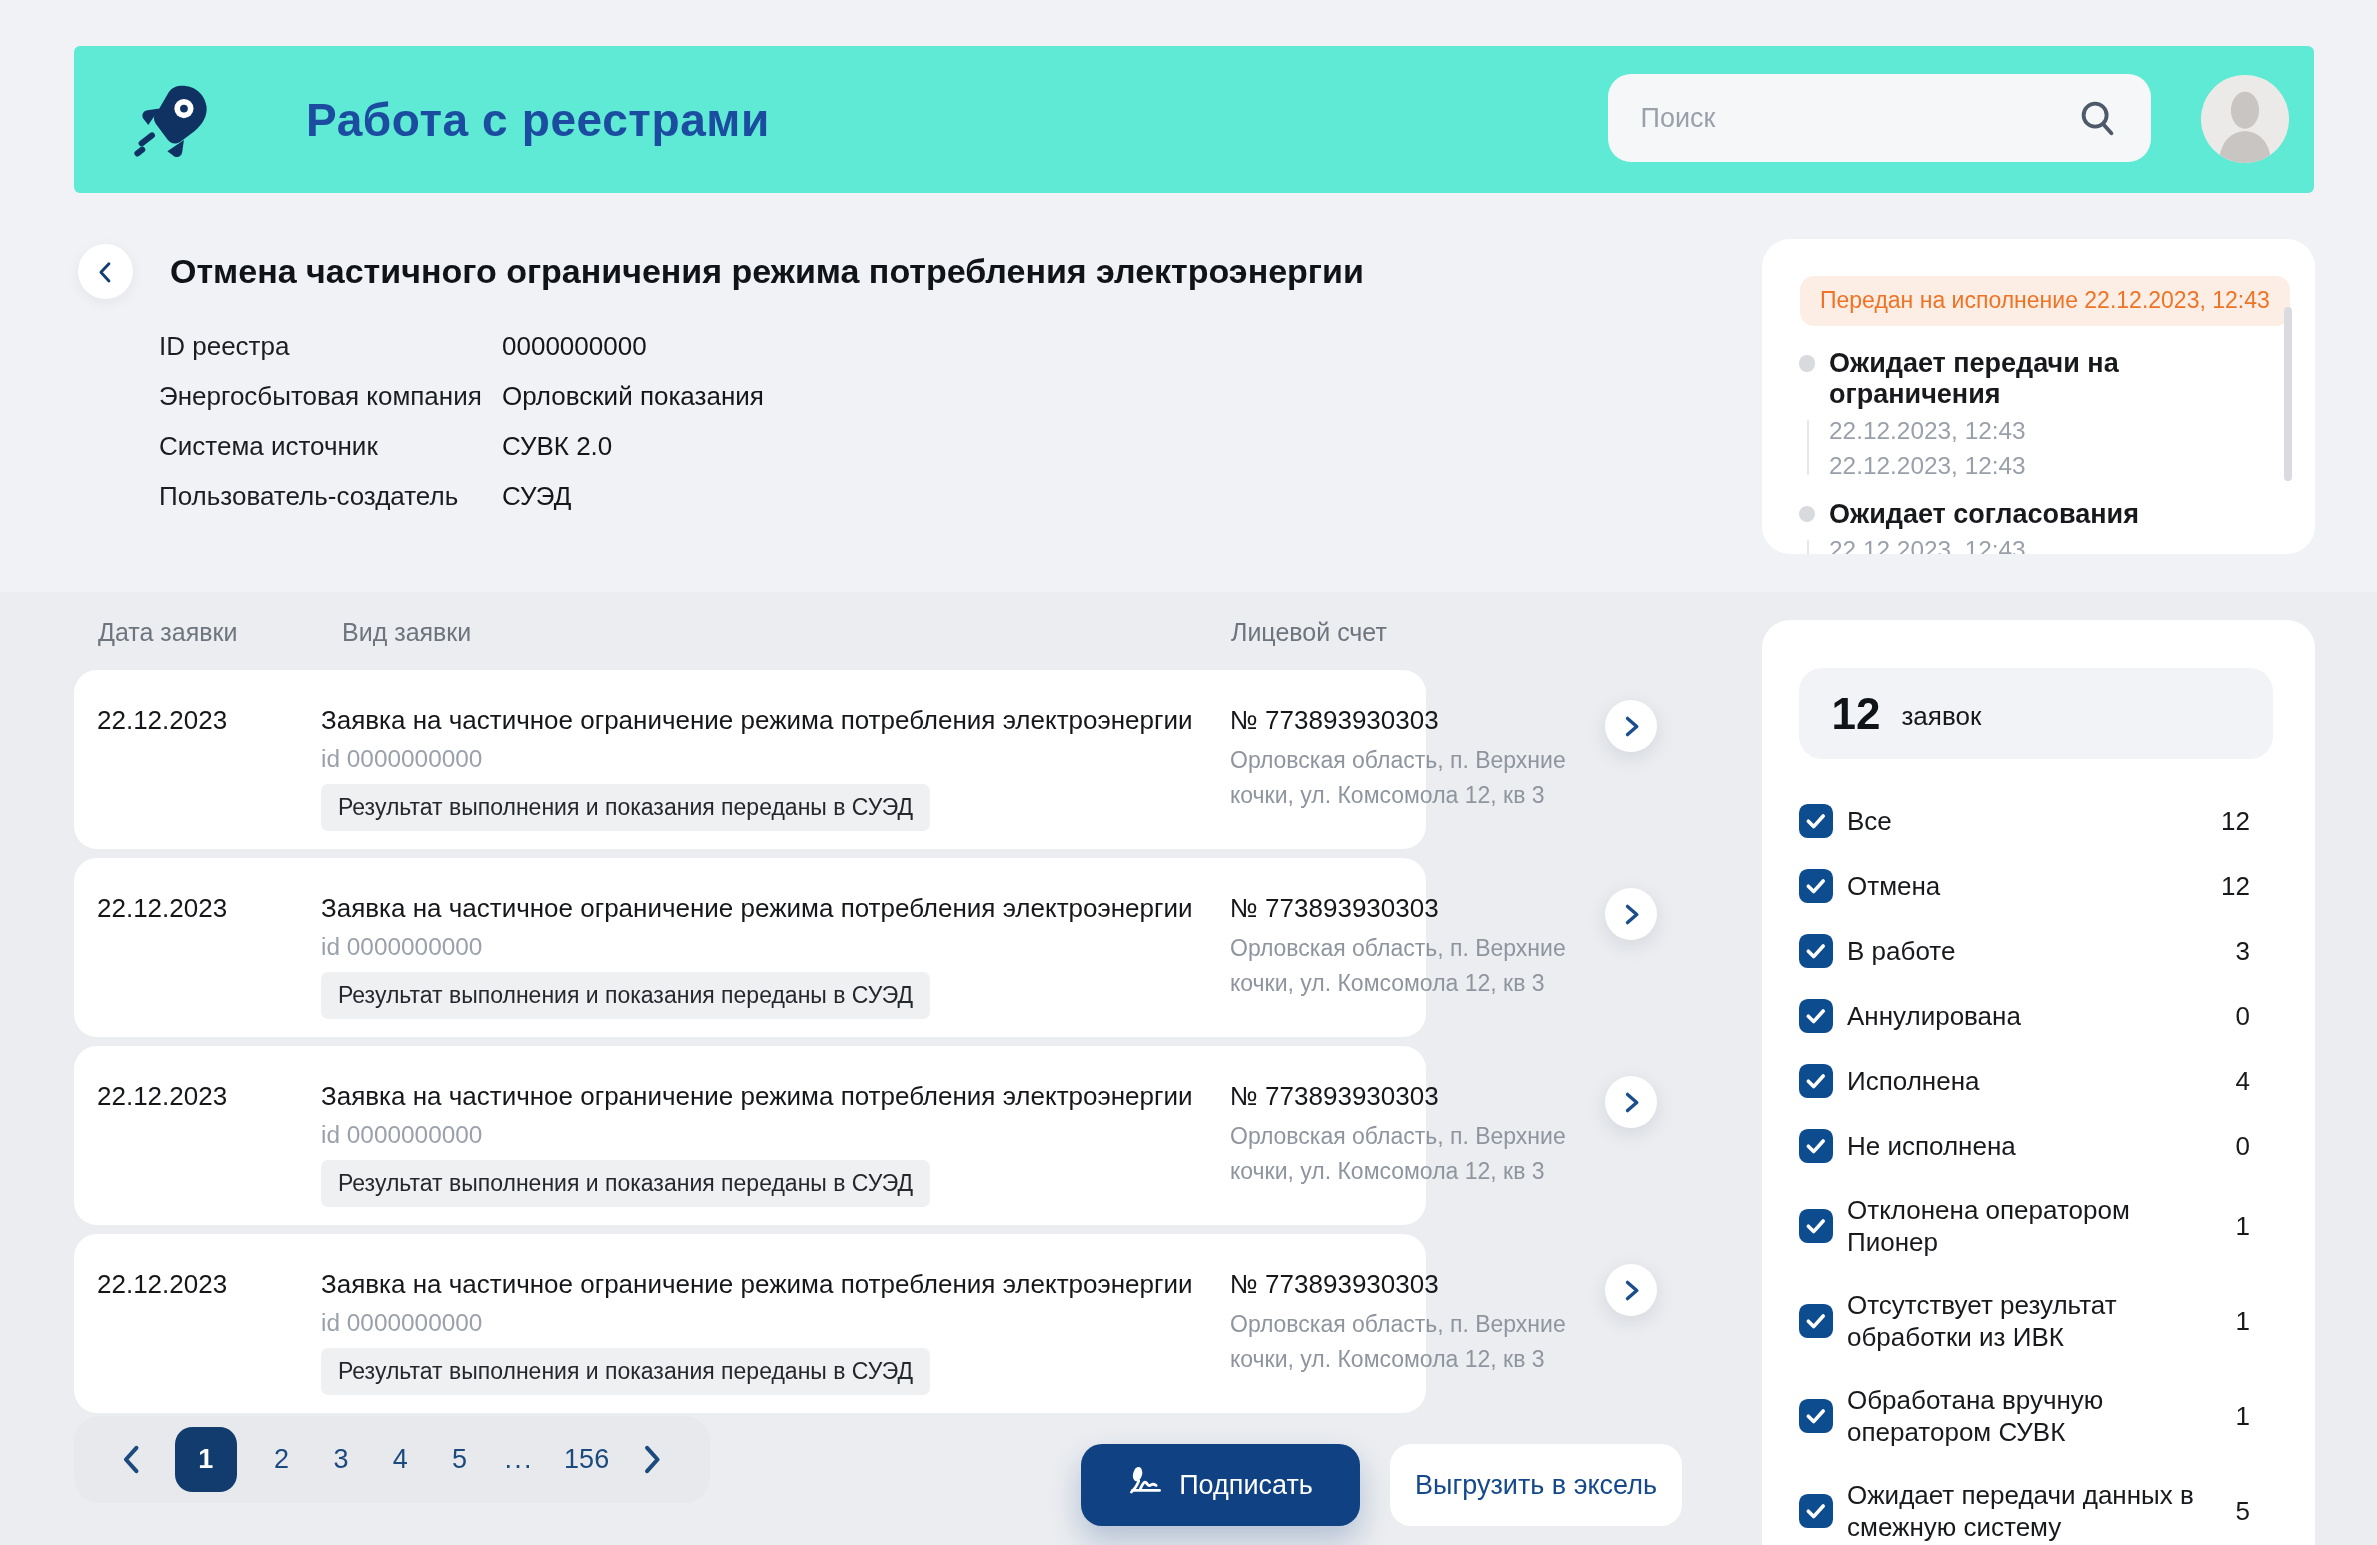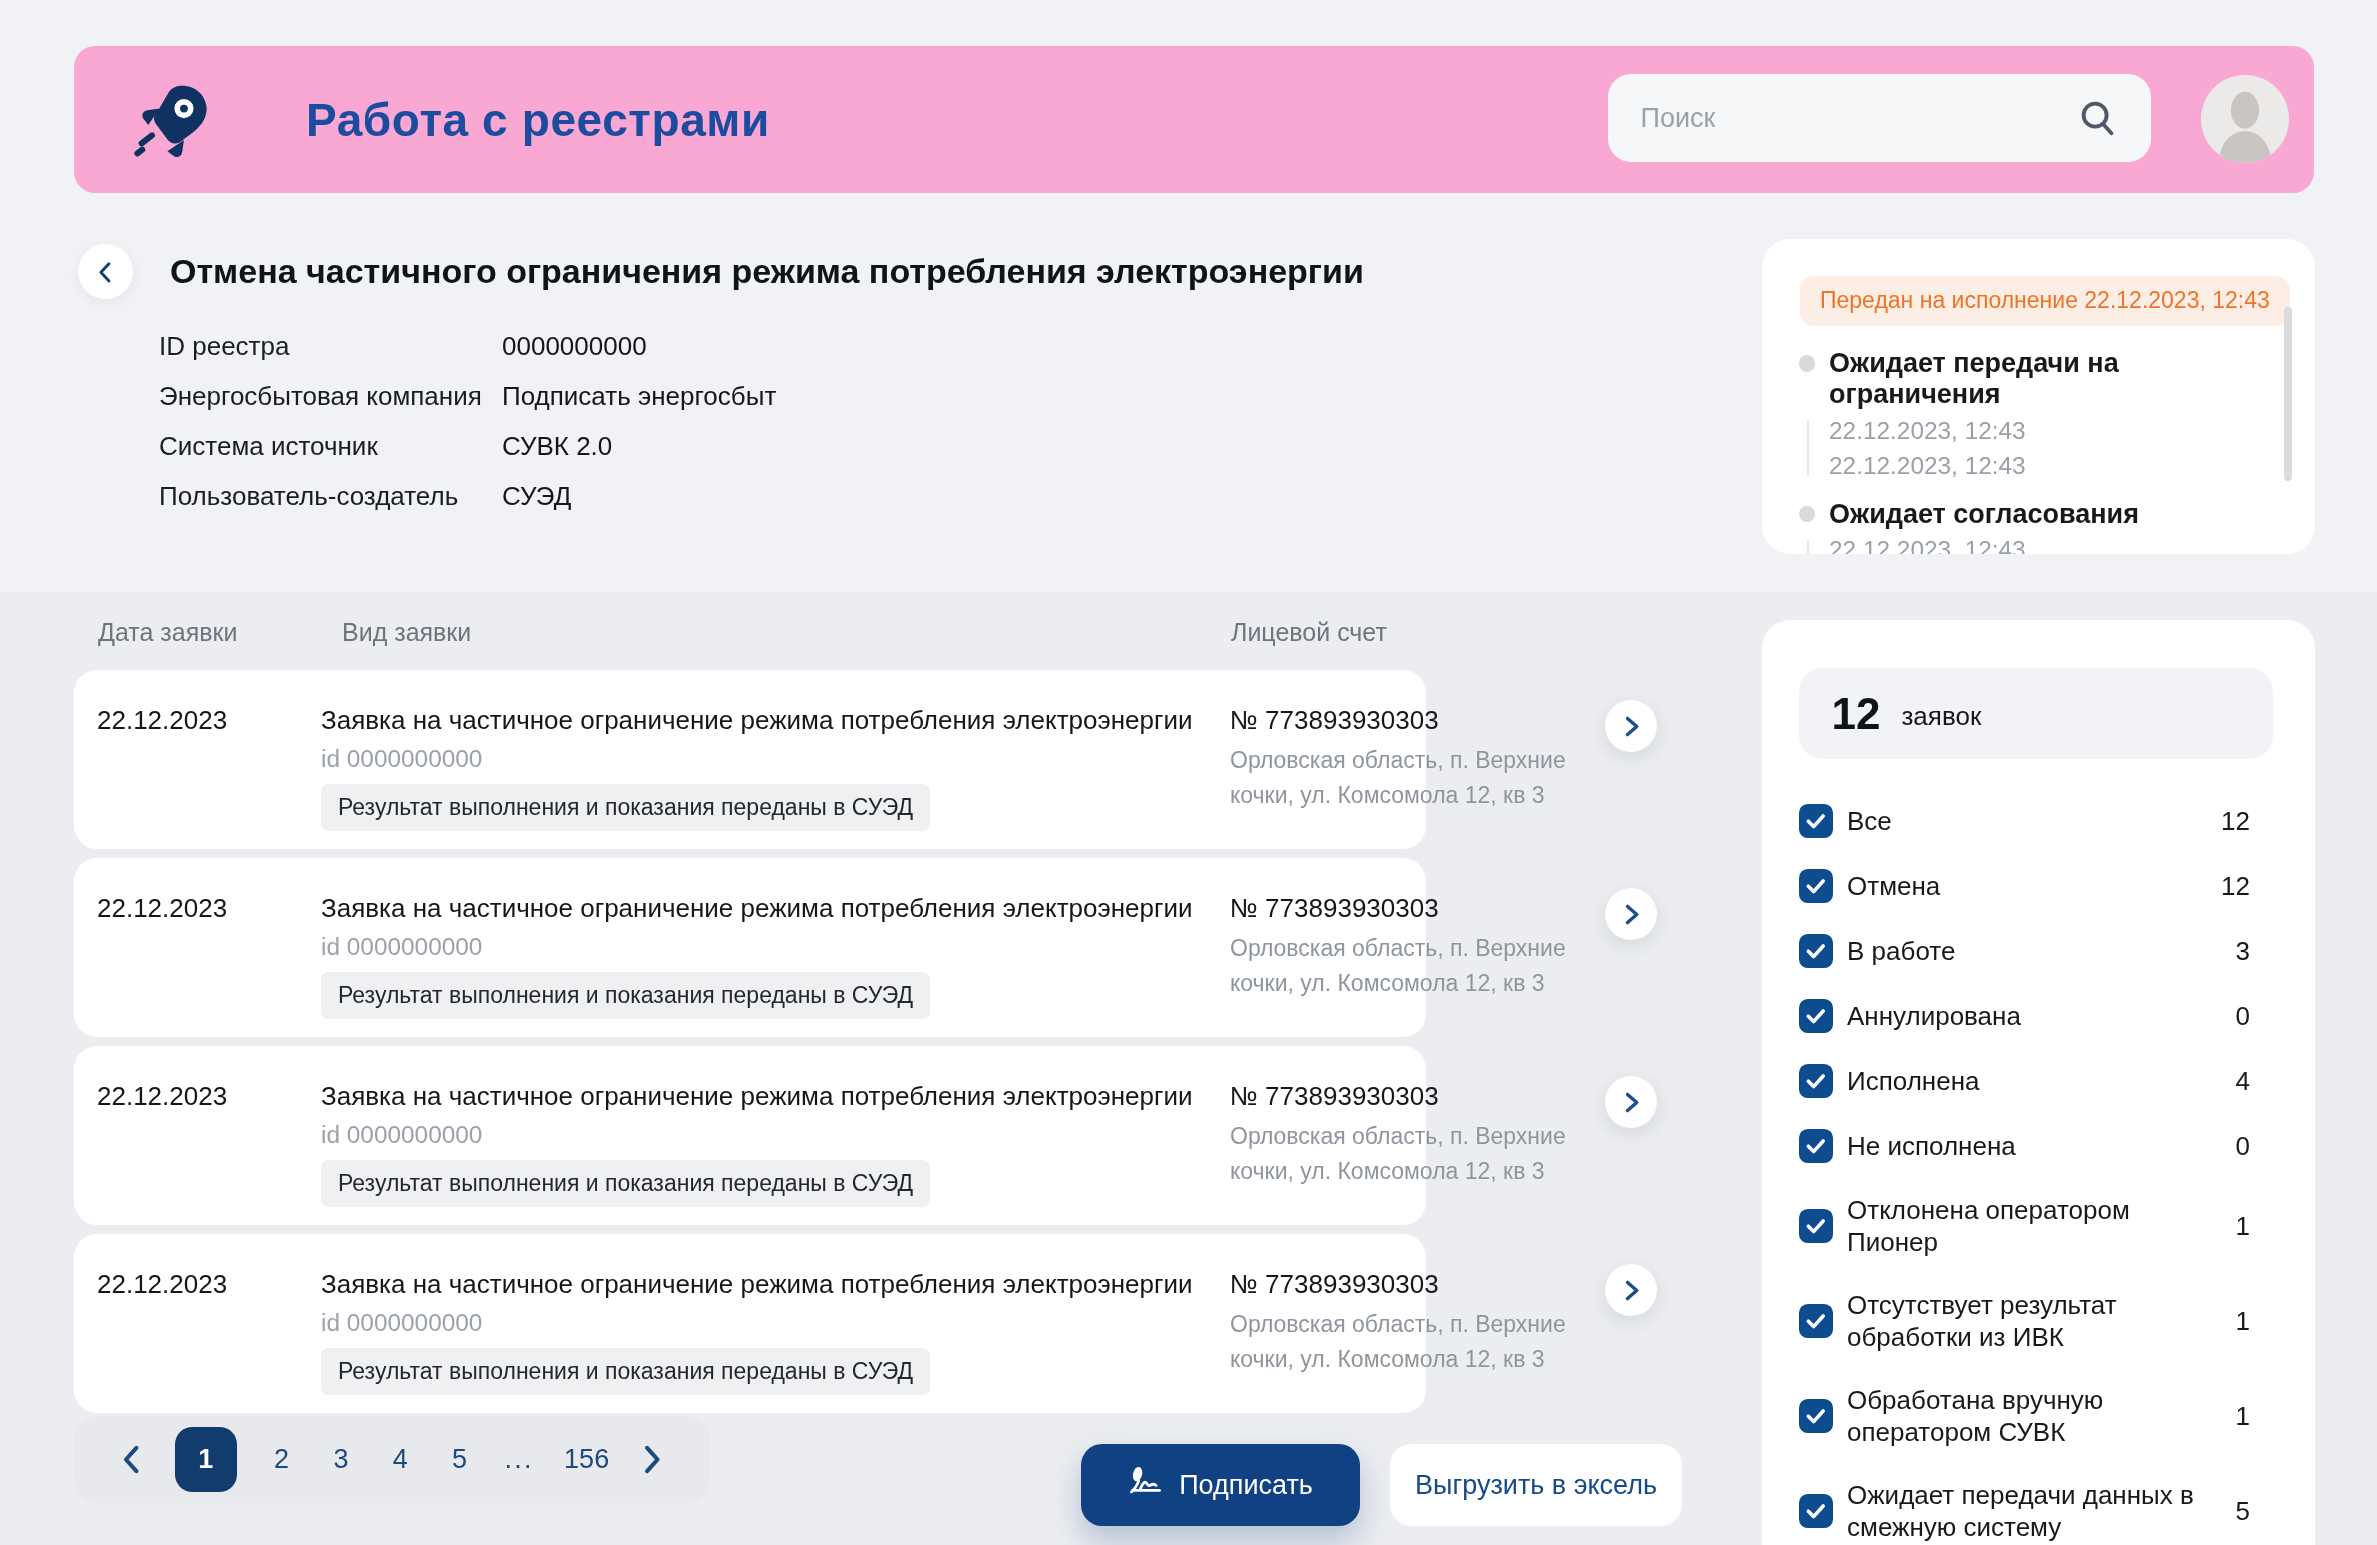--- a/index.html
+++ b/index.html
@@ -6,21 +6,21 @@
   html,body { background:#e4e6ea; }
   .page {
     position:relative; width:2377px; height:1545px; overflow:hidden;
     background:#f1f2f5; font-family:"Liberation Sans", sans-serif; color:#16181c;
   }
   .band { position:absolute; left:0; top:592px; width:2377px; height:953px; background:#ebedf0; }
 
   
   .topbar {
     position:absolute; left:74px; top:46px; width:2240px; height:147px;
-    background:#f9a8d4; border-radius:21px;
+    background:#5eead4; border-radius:6px;
   }
   .logo { position:absolute; left:56px; top:32.5px; width:87px; height:87px; }
   .app-title {
     position:absolute; left:232px; top:50%; transform:translateY(-50%);
     font-size:46px; font-weight:bold; color:#1c4c9f; letter-spacing:0.6px; white-space:nowrap;
   }
   .search {
     position:absolute; left:1534px; top:28px; width:543px; height:88px;
     background:#f6f7f9; border-radius:23px;
   }
@@ -192,21 +192,21 @@
   </button>
   <h1 class="page-title">Отмена частичного ограничения режима потребления электроэнергии</h1>
 
   <div class="info-grid" id="info-grid">
       <div class="info-row">
     <div class="i-label">ID реестра</div>
     <div class="i-value">0000000000</div>
   </div>
       <div class="info-row">
     <div class="i-label">Энергосбытовая компания</div>
-    <div class="i-value">Подписать энергосбыт</div>
+    <div class="i-value">Орловский показания</div>
   </div>
       <div class="info-row">
     <div class="i-label">Система источник</div>
     <div class="i-value">СУВК 2.0</div>
   </div>
       <div class="info-row">
     <div class="i-label">Пользователь-создатель</div>
     <div class="i-value">СУЭД</div>
   </div>
     </div>

